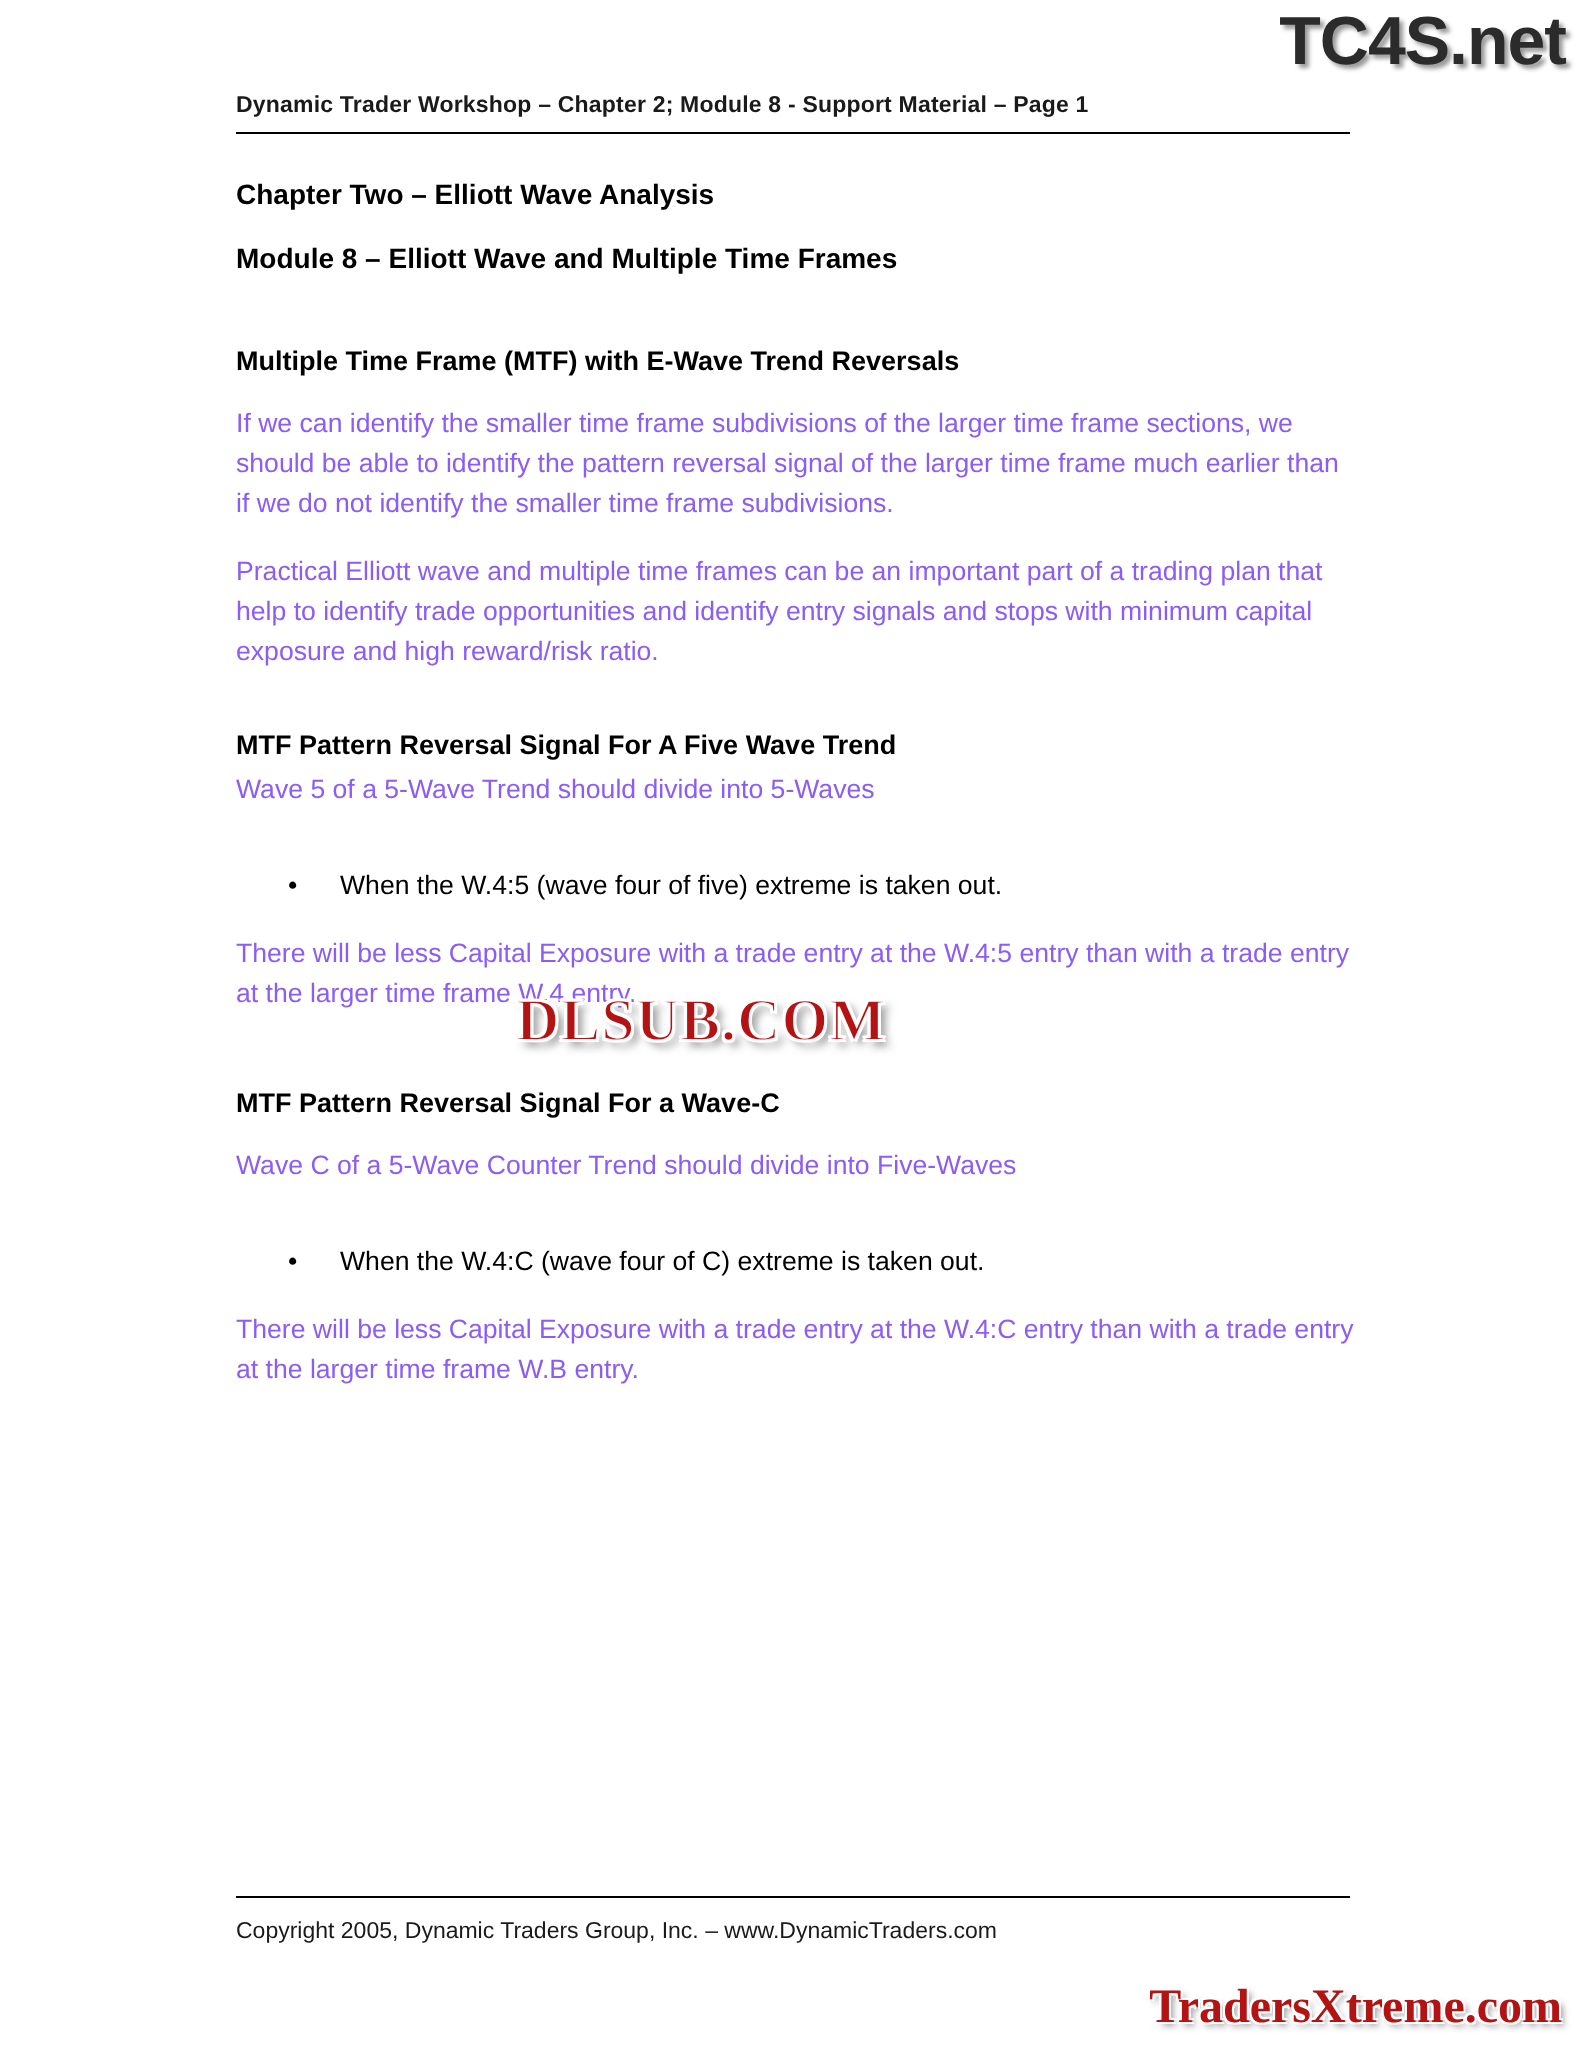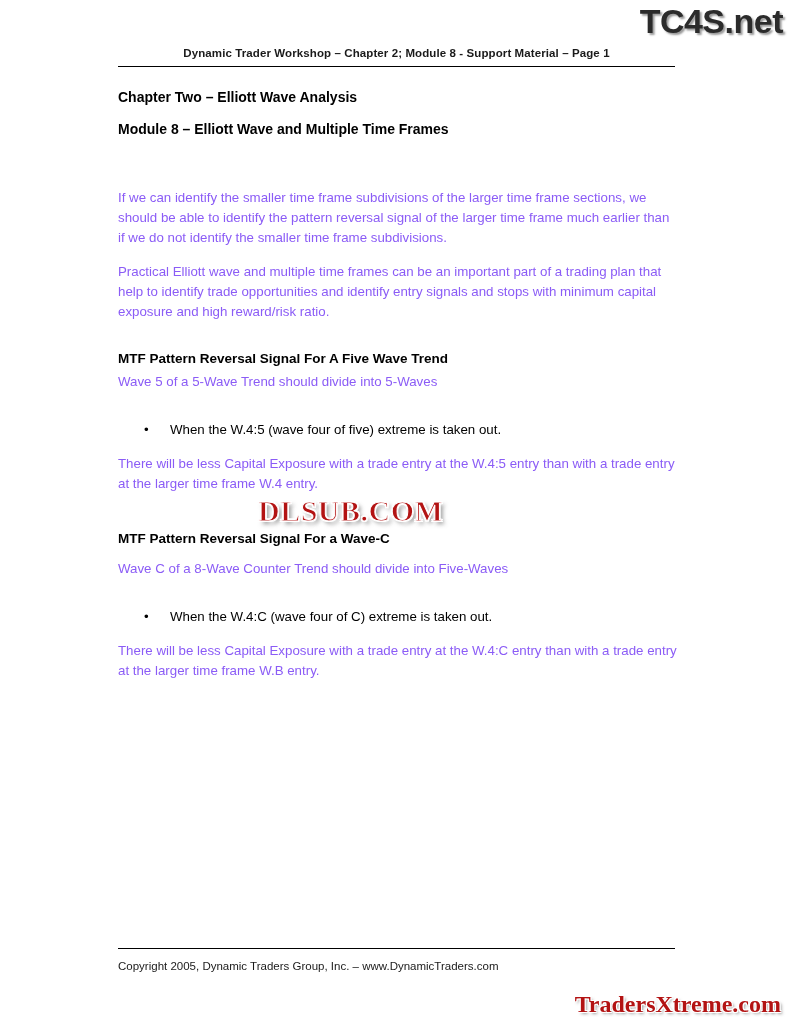--- a/index.html
+++ b/index.html
@@ -30,21 +30,20 @@
     left: 118px;
     top: 66px;
     width: 557px;
     border-bottom: 1px solid #000000;
   }
   .header-text {
     position: absolute;
     left: 118px;
     top: 47px;
     width: 557px;
-    text-align: center;
     font-size: 11.5px;
     font-weight: bold;
     color: #1a1a1a;
     letter-spacing: 0.1px;
   }
 
   
   .content {
     position: absolute;
     left: 118px;
@@ -173,20 +172,21 @@
   <div class="header-line"></div>
 
   <div class="content">
 
     <div class="h1">Chapter Two  – Elliott Wave Analysis</div>
     <div class="gap18"></div>
     <div class="h1">Module 8 – Elliott Wave and Multiple Time Frames</div>
 
     <div class="gap38"></div>
 
+    <div class="h2">Multiple Time Frame (MTF) with E-Wave Trend Reversals</div>
     <div class="gap14"></div>
     <div class="para">If we can identify the smaller time frame subdivisions of the larger time frame sections, we should be able to identify the pattern reversal signal of the larger time frame much earlier than if we do not identify the smaller time frame subdivisions.</div>
     <div class="gap14"></div>
     <div class="para">Practical Elliott wave and multiple time frames can be an important part of a trading plan that help to identify trade opportunities and identify entry signals and stops with minimum capital exposure and high reward/risk ratio.</div>
 
     <div class="gap30"></div>
 
     <div class="h2">MTF Pattern Reversal Signal For A Five Wave Trend</div>
     <div class="gap6"></div>
     <div class="para">Wave 5 of a 5-Wave Trend should divide into 5-Waves</div>
@@ -196,21 +196,21 @@
       <span class="bullet-dot">•</span>
       <span class="bullet-text">When the W.4:5 (wave four of five) extreme is taken out.</span>
     </div>
     <div class="gap14"></div>
     <div class="para">There will be less Capital Exposure with a trade entry at the W.4:5 entry than with a trade entry at the larger time frame W.4 entry.</div>
 
     <div class="gap38"></div>
 
     <div class="h2">MTF Pattern Reversal Signal For a Wave-C</div>
     <div class="gap14"></div>
-    <div class="para">Wave C of a 8-Wave Counter Trend should divide into Five-Waves</div>
+    <div class="para">Wave C of a 5-Wave Counter Trend should divide into Five-Waves</div>
     <div class="gap14"></div>
     <div class="gap14"></div>
     <div class="bullet-row">
       <span class="bullet-dot">•</span>
       <span class="bullet-text">When the W.4:C (wave four of C) extreme is taken out.</span>
     </div>
     <div class="gap14"></div>
     <div class="para">There will be less Capital Exposure with a trade entry at the W.4:C entry than with a trade entry at the larger time frame W.B entry.</div>
 
   </div>

